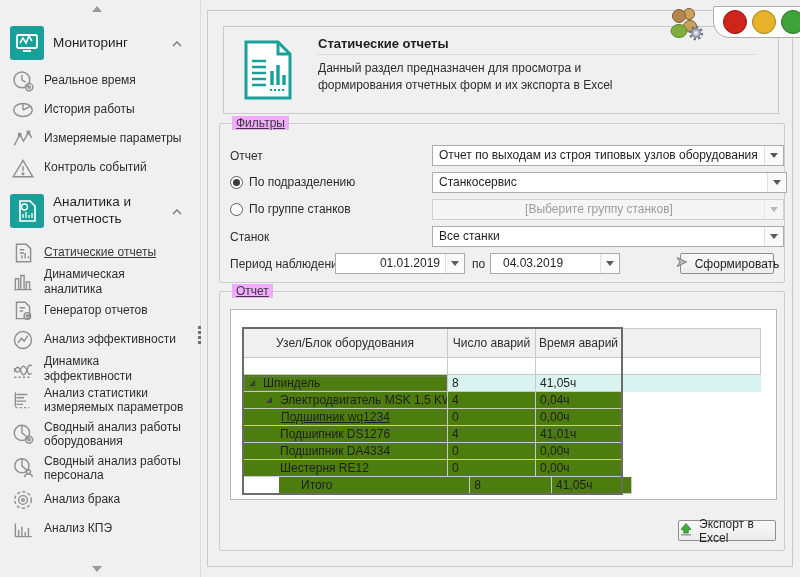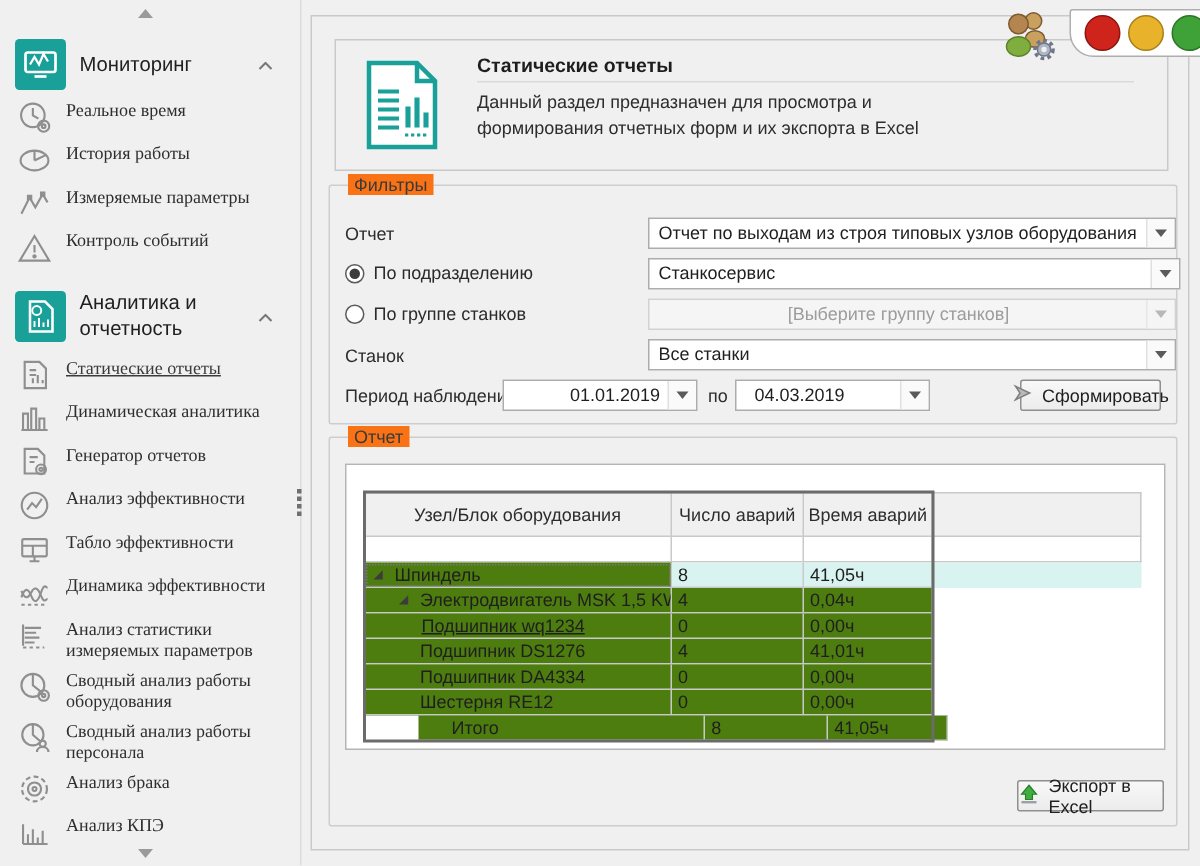--- a/index.html
+++ b/index.html
@@ -15,40 +15,40 @@
   
   #sidebar { position:absolute; left:0; top:0; width:196px; height:577px; }
   .scroll-arrow { position:absolute; left:92px; width:0; height:0; border-left:5px solid transparent; border-right:5px solid transparent; cursor:pointer; }
   .scroll-up { top:6px; border-bottom:6px solid #9a9a9a; }
   .scroll-down { top:566px; border-top:6px solid #9a9a9a; }
   .nav-section { position:absolute; left:0; width:196px; display:flex; align-items:center; cursor:pointer; }
   .nav-section .sec-ic { margin-left:10px; width:34px; height:34px; flex:0 0 34px; }
   .nav-section .sec-label { margin-left:9px; font-size:13.5px; color:#1f1f1f; width:112px; line-height:1.25; }
   .nav-section .chev { margin-left:auto; margin-right:14px; }
   .nav-items { position:absolute; left:0; width:196px; }
-  .nav-item { display:flex; align-items:flex-start; cursor:pointer;font-family:Liberation Serif, serif; }
+  .nav-item { display:flex; align-items:center; cursor:pointer; }
   .nav-item.h1 { height:29px; }
   .nav-item.h2 { height:34px; }
   .nav-item .nav-ic { margin-left:11px; width:24px; height:24px; flex:0 0 24px; }
   .nav-item .nav-label { margin-left:9px; color:#2e2e2e; line-height:1.2; width:140px; }
   .nav-item.selected .nav-label { text-decoration:underline; color:#3a3a3a; }
   .icon-svg { width:100%; height:100%; display:block; }
   
   #splitter-line { position:absolute; left:200px; top:0; width:1px; height:577px; background:#dcdcdc; }
   #splitter-dots { position:absolute; left:196px; top:324px; width:7px; cursor:col-resize; }
   #splitter-dots i { display:block; width:3px; height:3px; background:#707070; margin:2px auto; }
   
   #main { position:absolute; left:207px; top:10px; width:586px; height:557px; border:1px solid #c9c9c9; background:#f0f0f0; }
   #header-box { position:absolute; left:15px; top:15px; width:556px; height:88px; border:1px solid #c9c9c9; }
   #header-doc-ic { position:absolute; left:16px; top:11px; width:56px; height:64px; }
   #hdr-title { position:absolute; left:94px; top:9px; font-size:13px; font-weight:bold; color:#1d1d1d; }
   #hdr-sep { position:absolute; left:94px; top:27px; width:438px; height:1px; background:#dadada; }
   #hdr-desc { position:absolute; left:94px; top:33px; width:318px; line-height:1.4; color:#2d2d2d; }
   .groupbox { position:absolute; border:1px solid #cdcdcd; border-radius:2px; }
-  .groupbox .legend { position:absolute; top:-8px; left:12px; background:#f97316; padding:0 4px; color:#3a3a3a; }
+  .groupbox .legend { position:absolute; top:-8px; left:12px; background:#f0abfc; padding:0 4px; color:#3a3a3a;text-decoration:underline; }
   
   #filters { left:11px; top:112px; width:566px; height:160px; }
   .flabel { position:absolute; left:10px; color:#2d2d2d; }
   .radio-row { position:absolute; left:10px; display:flex; align-items:center; cursor:pointer; }
   .radio { width:13px; height:13px; border:1px solid #5a5a5a; border-radius:50%; background:#fff; margin-right:6px; position:relative; }
   .radio.checked::after { content:""; position:absolute; left:2px; top:2px; width:7px; height:7px; border-radius:50%; background:#3c3c3c; }
   .combo { position:absolute; height:21px; background:#fff; border:1px solid #acacac; padding:2px 24px 0 6px; color:#1f1f1f; white-space:nowrap; overflow:hidden; cursor:default; }
   .combo .arrow-zone { position:absolute; right:0; top:0; bottom:0; width:19px; border-left:1px solid #e0e0e0; background:#fafafa; display:flex; align-items:center; justify-content:center; }
   .dn-arrow { width:0; height:0; border-left:4px solid transparent; border-right:4px solid transparent; border-top:5px solid #5a5a5a; }
   .combo.disabled { background:#f5f5f5; color:#9c9c9c; border-color:#d2d2d2;text-align:center; }
@@ -201,29 +201,20 @@
           <svg class="icon-svg" viewBox="0 0 22 22" fill="none" stroke="#8f8f8f" stroke-width="1.3">
             <circle cx="11" cy="11" r="7.8"></circle>
             <path d="M6.5 13.5l3-4 2.5 2.5 3.5-5"></path>
           </svg>
         </span>
       <span class="nav-label">Анализ эффективности</span>
     </div>
     <div class="nav-item h1">
       <span class="nav-ic">
           <svg class="icon-svg" viewBox="0 0 22 22" fill="none" stroke="#8f8f8f" stroke-width="1.3">
-            <rect x="3.5" y="5" width="15" height="10.5" rx="1"></rect>
-            <path d="M3.5 9h15M10 9v6.5M8 18.5h6M11 15.5v3"></path>
-          </svg>
-        </span>
-      <span class="nav-label">Табло эффективности</span>
-    </div>
-    <div class="nav-item h1">
-      <span class="nav-ic">
-          <svg class="icon-svg" viewBox="0 0 22 22" fill="none" stroke="#8f8f8f" stroke-width="1.3">
             <path d="M3 14c2-6 4-6 6-1s4 4 6-2 3-3 4-3"></path>
             <path d="M3 10c2 5 4 5 6 1s4-3 6 2 3 2 4 2"></path>
             <path d="M3 18.5h16" stroke-dasharray="2 2"></path>
           </svg>
         </span>
       <span class="nav-label">Динамика эффективности</span>
     </div>
     <div class="nav-item h2">
       <span class="nav-ic">
           <svg class="icon-svg" viewBox="0 0 22 22" fill="none" stroke="#8f8f8f" stroke-width="1.3">

